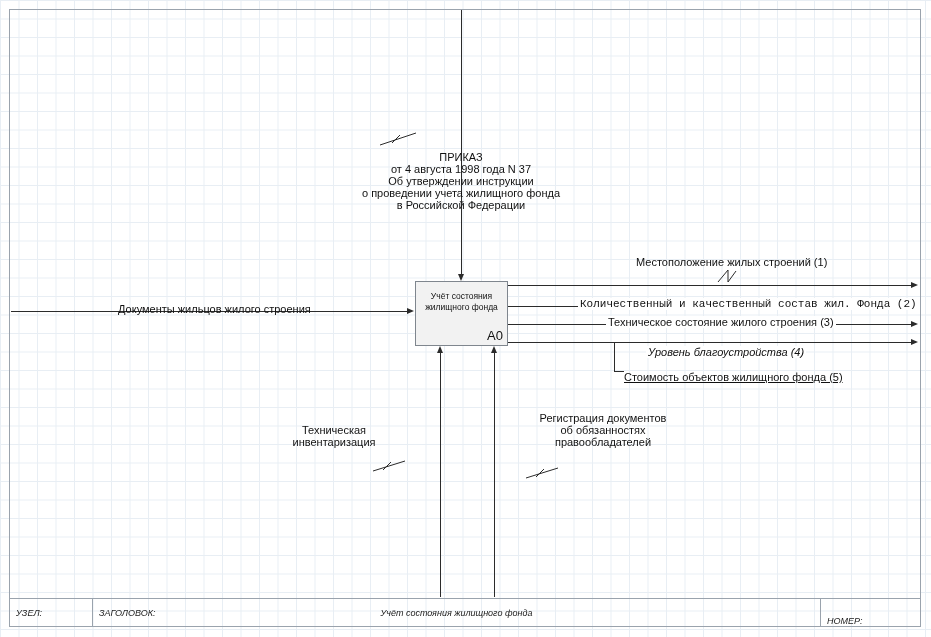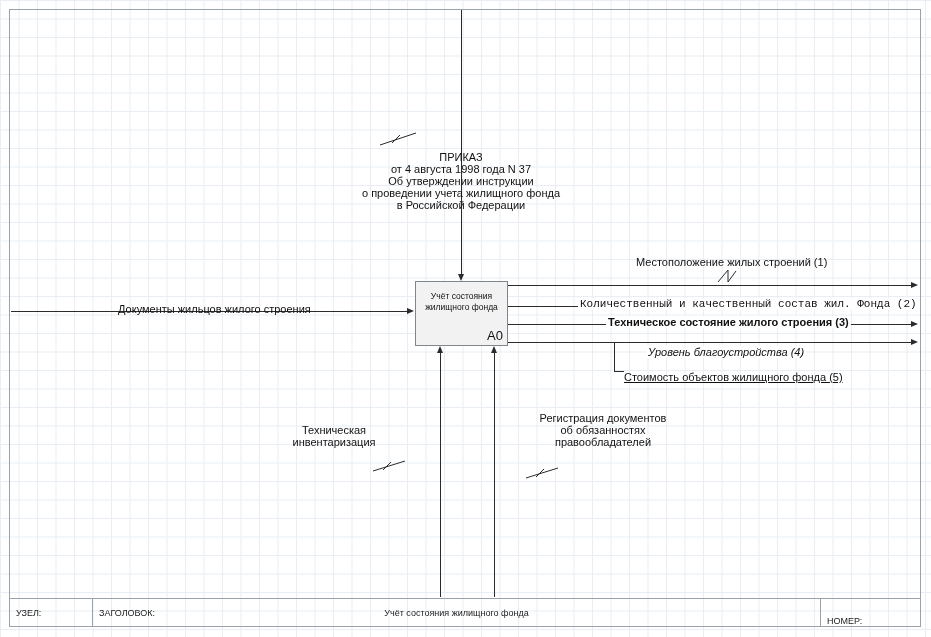--- a/index.html
+++ b/index.html
@@ -42,20 +42,21 @@
     display: flex;
     align-items: stretch;
   }
   .tb-cell {
     display: flex;
     align-items: center;
     font-size: 9px;
     color: #1b1b1b;
     padding-left: 6px;
     box-sizing: border-box;
+    font-style: italic;
   }
   .tb-node { width: 83px; border-right: 1px solid #9aa3ad; }
   .tb-title { width: 728px; border-right: 1px solid #9aa3ad; position: relative; }
   .tb-title-center {
     position: absolute;
     left: 0; right: 0;
     text-align: center;
     font-size: 9px;
     color: #1b1b1b;
   }
@@ -173,21 +174,21 @@
     <path d="M12,2 L12,14" stroke="#2b2b2b" stroke-width="1" fill="none"></path>
     <path d="M12,14 L20,3" stroke="#2b2b2b" stroke-width="1" fill="none"></path>
   </svg>
 
   <div class="line hline" style="left:508px; top:306px; width:404px;"></div>
   <div class="arrow-r" style="left:911px; top:303px;"></div>
   <div class="lbl" style="left:578px; top:298px; background:#ffffff; padding:0 2px;font-family:Liberation Mono, monospace;">Количественный и качественный состав жил. Фонда (2)</div>
 
   <div class="line hline" style="left:508px; top:324px; width:404px;"></div>
   <div class="arrow-r" style="left:911px; top:321px;"></div>
-  <div class="lbl" style="left:606px; top:316px; background:#ffffff; padding:0 2px;font-weight:bold;">Техническое состояние жилого строения (3)</div>
+  <div class="lbl" style="left:606px; top:316px; background:#ffffff; padding:0 2px;">Техническое состояние жилого строения (3)</div>
 
   <div class="line hline" style="left:508px; top:342px; width:404px;"></div>
   <div class="arrow-r" style="left:911px; top:339px;"></div>
   <div class="lbl" style="left:646px; top:346px; background:#ffffff; padding:0 2px;font-style:italic;">Уровень благоустройства (4)</div>
 
   <div class="line vline" style="left:614px; top:343px; height:28px;"></div>
   <div class="line hline" style="left:614px; top:371px; width:10px;"></div>
   <div class="lbl" style="left:624px; top:371px;text-decoration:underline;">Стоимость объектов жилищного фонда (5)</div>
 
   <div class="line vline" style="left:440px; top:353px; height:244px;"></div>

